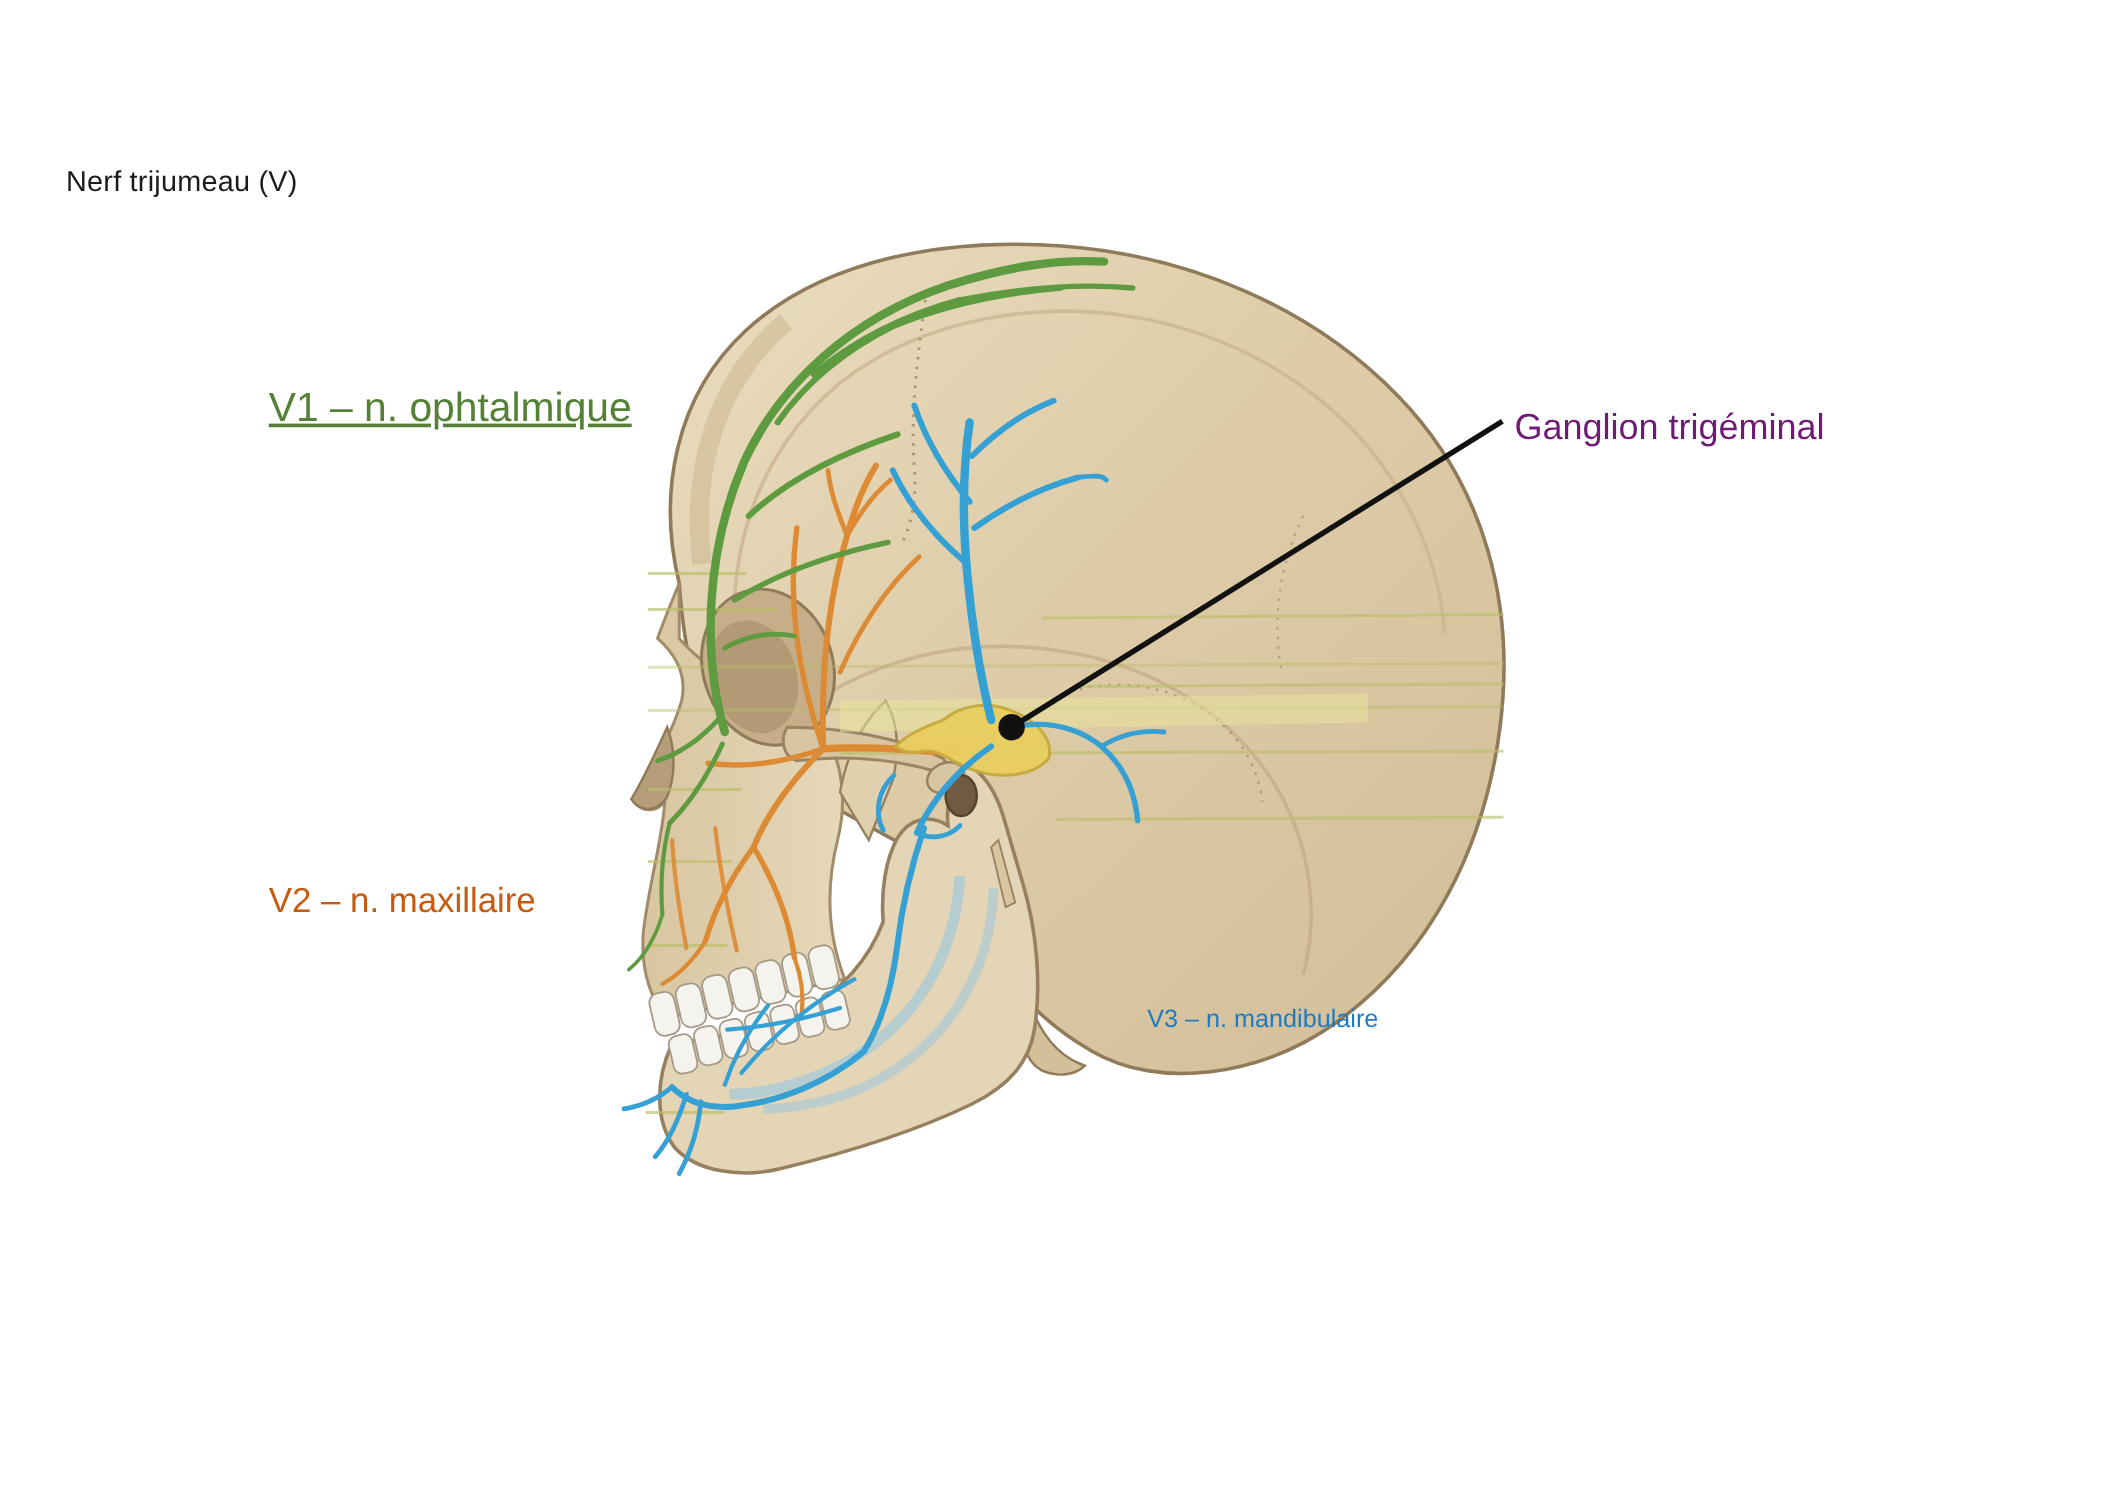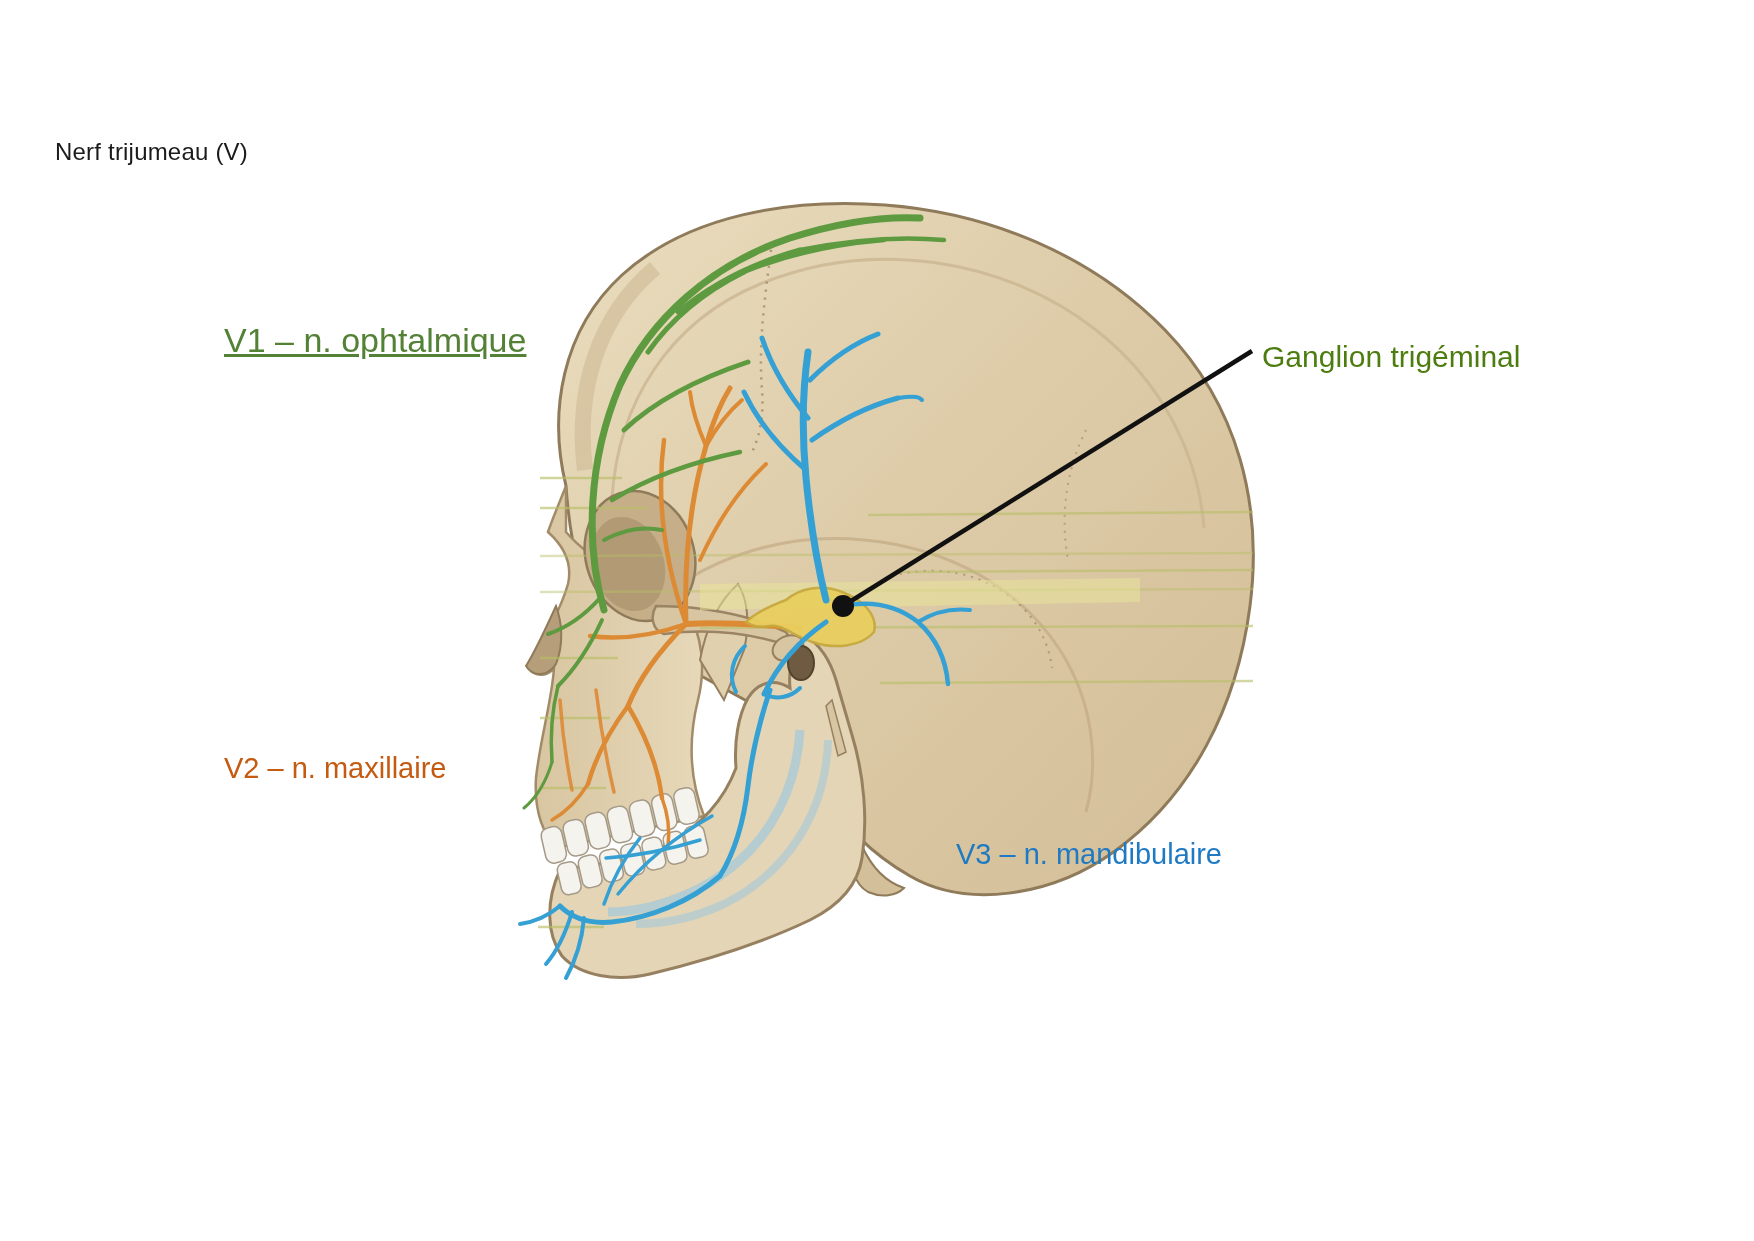--- a/index.html
+++ b/index.html
@@ -4,22 +4,22 @@
 <style>
   html,body{margin:0;padding:0;}
   body{
     width:1754px;height:1241px;position:relative;background:#ffffff;
     overflow:hidden;font-family:"Liberation Sans",sans-serif;
   }
   .fig{position:absolute;left:0;top:0;width:1754px;height:1241px;}
   .lbl{position:absolute;white-space:nowrap;line-height:1.15;}
   .title{left:55px;top:138px;font-size:24px;color:#1b1b1b;letter-spacing:.2px;}
   .v1{left:224px;top:321px;font-size:34px;text-decoration:underline;}
-  .v2{left:224px;top:752px;font-size:29px;}
-  .v3{left:956px;top:838px;font-size:29px;}
+  .v2{left:224px;top:735px;font-size:29px;}
+  .v3{left:956px;top:838px;font-size:21px;}
   .ganglion{left:1262px;top:340px;font-size:30px;}
 </style>
 </head>
 <body>
 
 <svg class="fig" viewBox="0 0 1754 1241" aria-hidden="true">
   <defs>
     <linearGradient id="boneGrad" x1="0" y1="0" x2="1" y2="1">
       <stop offset="0" stop-color="#E9DDBE"></stop>
       <stop offset="0.45" stop-color="#DECCA9"></stop>
@@ -172,13 +172,13 @@
   <g>
     <line x1="843" y1="606" x2="1252" y2="351" stroke="#111111" stroke-width="4.5"></line>
     <circle cx="843" cy="606" r="11" fill="#111111"></circle>
   </g>
 </svg>
 
 <div class="lbl title" style="color: rgb(27, 27, 27);">Nerf trijumeau (V)</div>
 <div class="lbl v1" style="color: rgb(83, 129, 53);">V1 – n. ophtalmique</div>
 <div class="lbl v2" style="color: rgb(197, 90, 17);">V2 – n. maxillaire</div>
 <div class="lbl v3" style="color: rgb(31, 122, 196);">V3 – n. mandibulaire</div>
-<div class="lbl ganglion" style="color: #4d7c0f;">Ganglion trigéminal</div>
+<div class="lbl ganglion" style="color: #701a75;">Ganglion trigéminal</div>
 
 </body></html>

